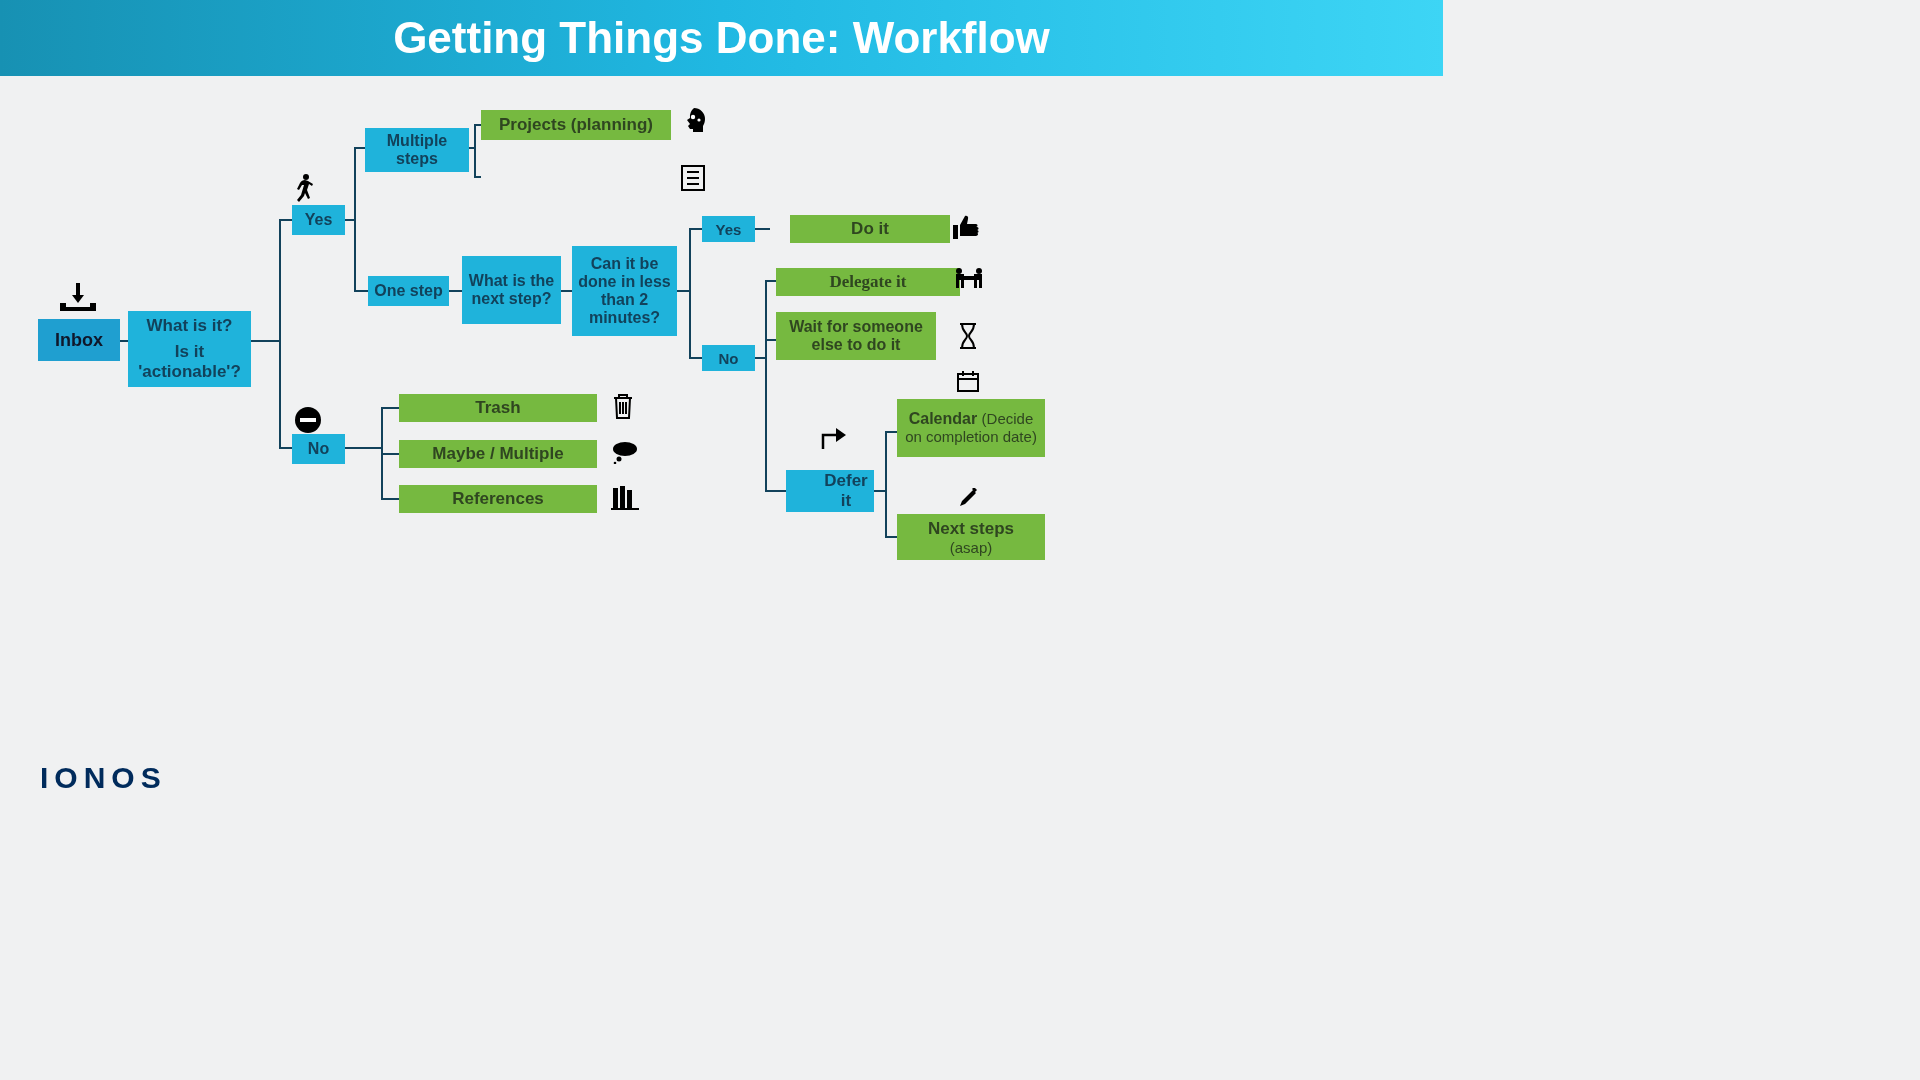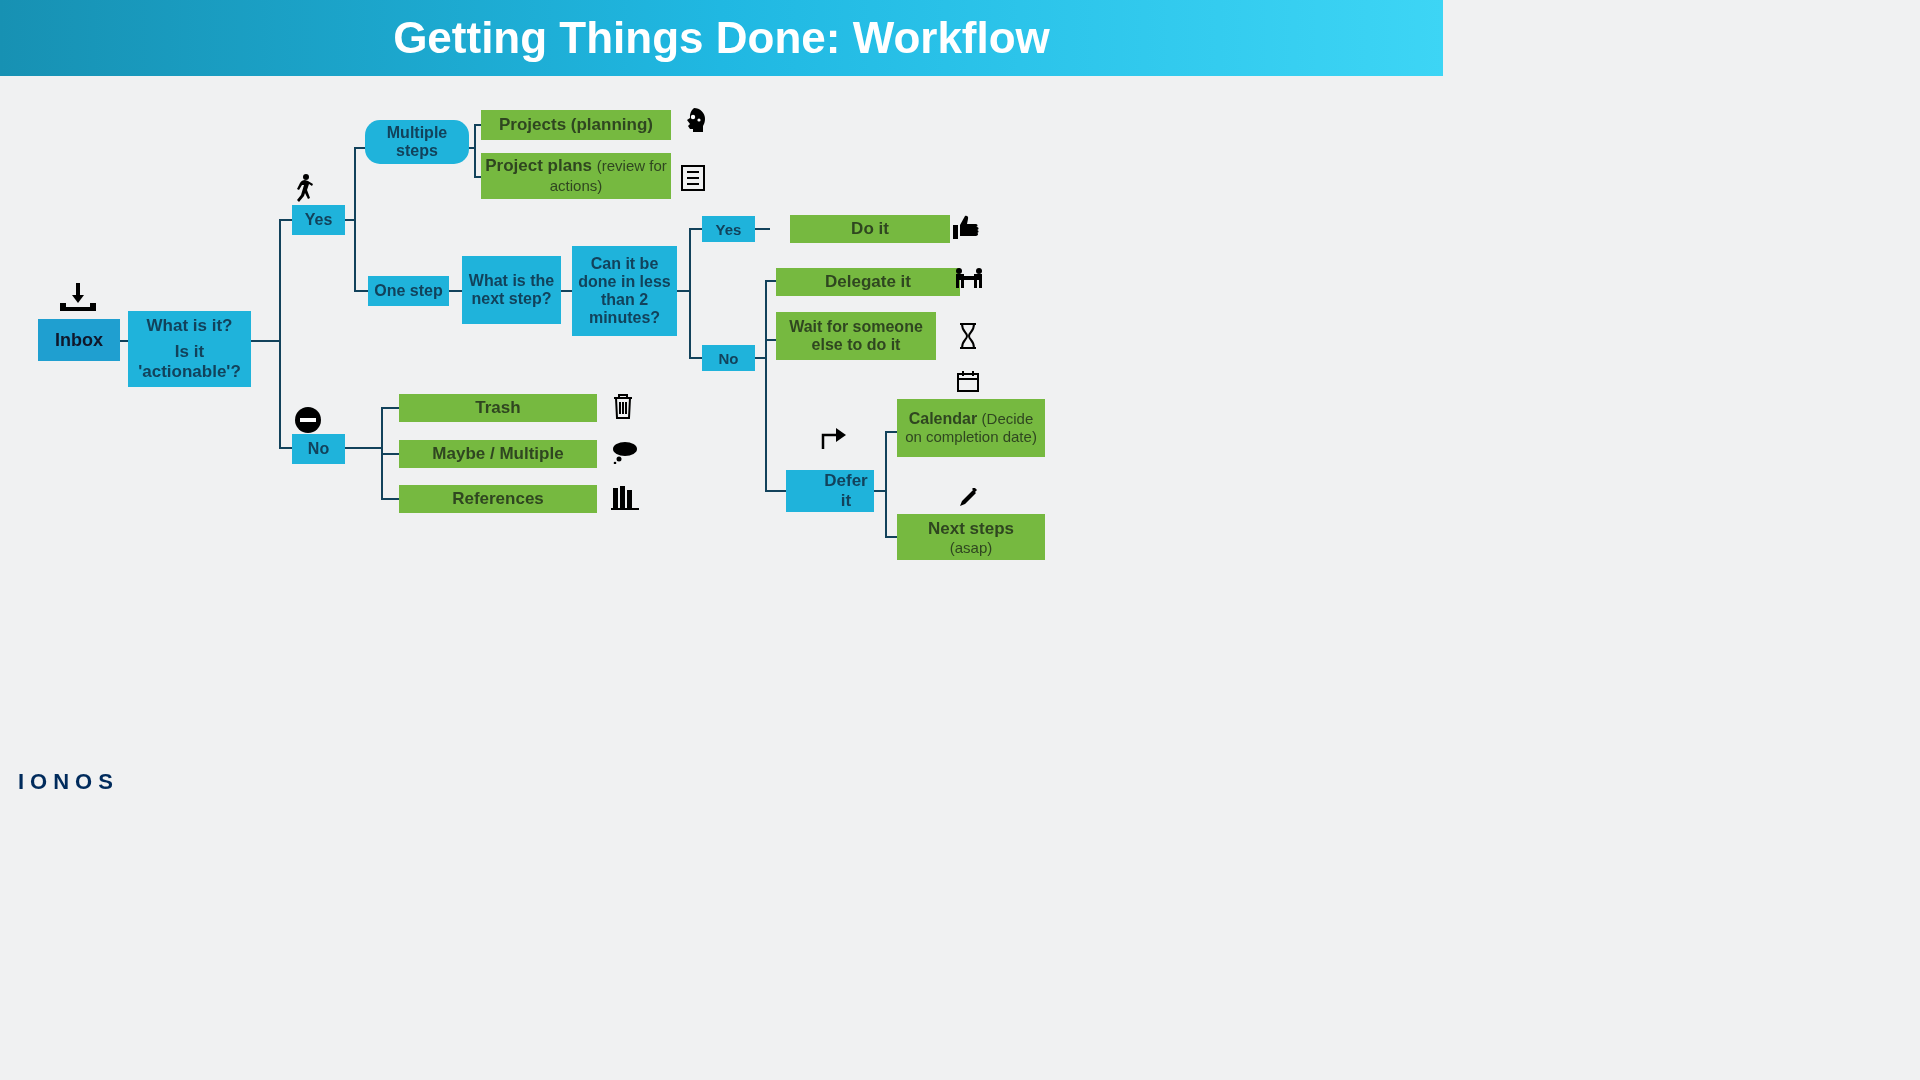--- a/index.html
+++ b/index.html
@@ -39,23 +39,23 @@
     font-weight: 700;
     padding: 4px;
   }
   .blue-dark { background:#1f9fd0; color:#0f172a; }
   .blue { background:#1fb3db; color:#12425b; }
   .green { background:#76b940; color:#2f4620; }
   .sub { font-weight: 400; font-size: 15px; }
   svg.lines { position:absolute; top:0; left:0; pointer-events:none; }
   .icon { position:absolute; color:#000; }
   .logo {
-    position:absolute; left:18px; bottom:18px;
+    position:absolute; left:40px; bottom:18px;
     font-family: Arial, sans-serif; font-weight:700;
-    letter-spacing: 6px; font-size:22px; color:#002b5c;
+    letter-spacing: 6px; font-size:30px; color:#002b5c;
   }
 </style>
 </head>
 <body>
 
 <div class="header">
   <div class="header-title">Getting Things Done: Workflow</div>
 </div>
 
 <div class="canvas">
@@ -119,35 +119,32 @@
     <svg width="28" height="28" viewBox="0 0 28 28">
         <circle cx="14" cy="14" r="13" fill="#000"></circle>
         <rect x="6" y="12" width="16" height="4" fill="#fff"></rect>
       </svg>
   </div>
 
   <div class="box blue" style="left:292px; top:358px; width:53px; height:30px; font-size:16px;">
     <span>No</span>
   </div>
 
-  <div class="box blue" style="left:365px; top:44px; width:104px; height:44px; font-size:16px;border-radius:15px;">
+  <div class="box blue" style="left:365px; top:52px; width:104px; height:44px; font-size:16px;">
     <span>Multiple steps</span>
   </div>
 
   <div class="box blue" style="left:368px; top:200px; width:81px; height:30px; font-size:16px;">
     <span>One step</span>
   </div>
 
   <div class="box green" style="left:481px; top:34px; width:190px; height:30px; font-size:17px;">
     <span>Projects (planning)</span>
   </div>
 
-  <div class="box green" style="left:481px; top:77px; width:190px; height:46px; font-size:17px;">
-    <span><span>Project plans </span><span class="sub">(review for actions)</span></span>
-  </div>
 
   <div class="icon" style="left:680px; top:30px;">
     <svg width="30" height="34" viewBox="0 0 30 34" fill="#000">
         <path d="M14 2 a11 11 0 0 1 11 11 c0 3 -1 5 -2 7 l0 6 -10 0 0 -3 -3 0 -2 -3 2 -2 -3 -4 3 -2 a11 11 0 0 1 4 -10 z"></path>
         <g fill="#fff">
           <circle cx="13" cy="11" r="2.2"></circle>
           <circle cx="19" cy="14" r="1.6"></circle>
         </g>
       </svg>
   </div>
@@ -180,21 +177,21 @@
   <div class="box green" style="left:770px; top:139px; width:160px; height:28px; font-size:17px;margin-left:20px;">
     <span>Do it</span>
   </div>
   <div class="icon" style="left:952px; top:139px;">
     <svg width="28" height="26" viewBox="0 0 28 26" fill="#000">
         <rect x="1" y="10" width="5" height="14"></rect>
         <path d="M8 10 l5 -9 c1 -1 4 0 3 3 l-1 5 h9 c2 0 2 3 0 3 h1 c2 0 2 3 0 3 c2 0 2 3 0 3 c2 0 1 3 -1 3 h-16 z"></path>
       </svg>
   </div>
 
-  <div class="box green" style="left:776px; top:192px; width:184px; height:28px; font-size:17px;">
+  <div class="box green" style="left:776px; top:192px; width:184px; height:28px; font-size:17px;font-family:Liberation Serif, serif;">
     <span>Delegate it</span>
   </div>
   <div class="icon" style="left:952px; top:190px;">
     <svg width="34" height="26" viewBox="0 0 34 26" fill="#000">
         <circle cx="7" cy="5" r="3"></circle>
         <circle cx="27" cy="5" r="3"></circle>
         <rect x="11" y="10" width="12" height="4"></rect>
         <path d="M4 8 l0 14 l3 0 l0 -8 l2 0 l0 8 l3 0 l0 -14 z"></path>
         <path d="M22 8 l0 14 l3 0 l0 -8 l2 0 l0 8 l3 0 l0 -14 z"></path>
       </svg>

